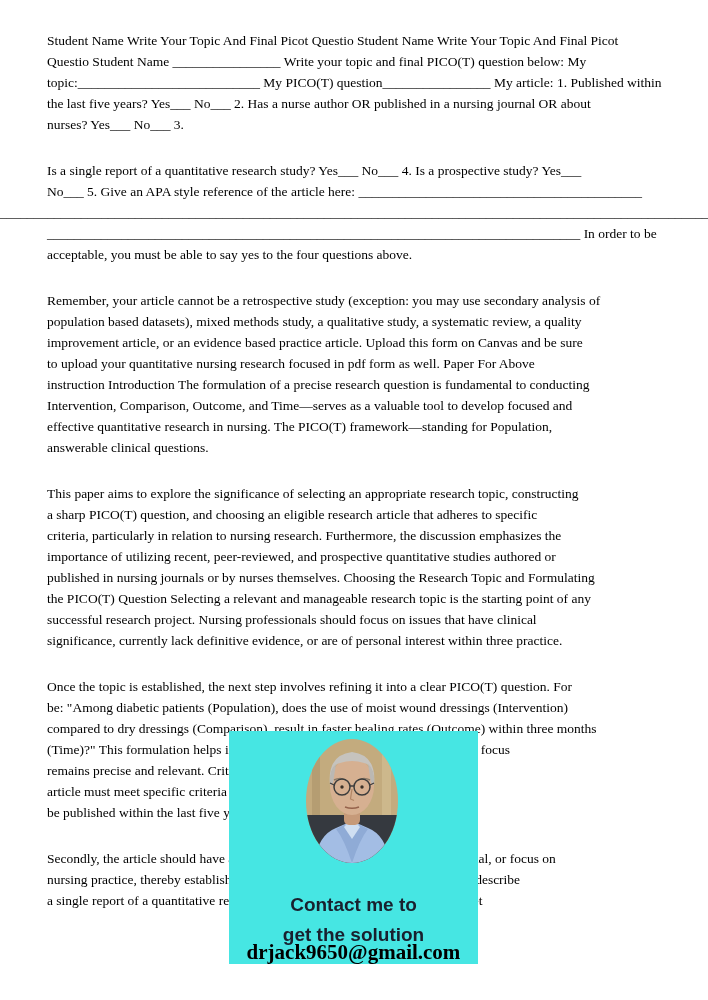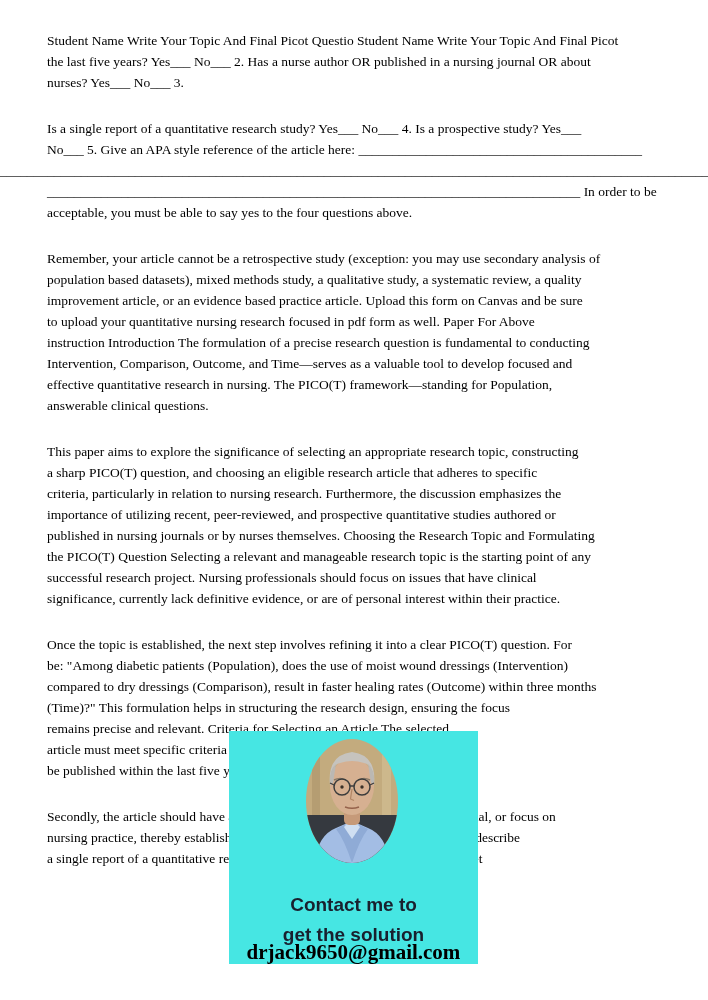--- a/index.html
+++ b/index.html
@@ -79,20 +79,22 @@
   }
 </style>
 </head>
 <body>
 
 <div class="page">
 
   <div class="doc">
     <div class="para">
         <div class="line">Student Name Write Your Topic And Final Picot Questio Student Name Write Your Topic And Final Picot</div>
+        <div class="line">Questio Student Name ________________ Write your topic and final PICO(T) question below: My</div>
+        <div class="line">topic:___________________________ My PICO(T) question________________ My article: 1. Published within</div>
         <div class="line">the last five years? Yes___ No___ 2. Has a nurse author OR published in a nursing journal OR about</div>
         <div class="line">nurses? Yes___ No___ 3.</div>
       </div>
     <div class="para">
         <div class="line">Is a single report of a quantitative research study? Yes___ No___ 4. Is a prospective study? Yes___</div>
         <div class="line">No___ 5. Give an APA style reference of the article here: __________________________________________</div>
         <div class="line bleed">______________________________________________________________________________________________________________</div>
         <div class="line">_______________________________________________________________________________ In order to be</div>
         <div class="line">acceptable, you must be able to say yes to the four questions above.</div>
       </div>
@@ -107,21 +109,21 @@
         <div class="line">answerable clinical questions.</div>
       </div>
     <div class="para">
         <div class="line">This paper aims to explore the significance of selecting an appropriate research topic, constructing</div>
         <div class="line">a sharp PICO(T) question, and choosing an eligible research article that adheres to specific</div>
         <div class="line">criteria, particularly in relation to nursing research. Furthermore, the discussion emphasizes the</div>
         <div class="line">importance of utilizing recent, peer-reviewed, and prospective quantitative studies authored or</div>
         <div class="line">published in nursing journals or by nurses themselves. Choosing the Research Topic and Formulating</div>
         <div class="line">the PICO(T) Question Selecting a relevant and manageable research topic is the starting point of any</div>
         <div class="line">successful research project. Nursing professionals should focus on issues that have clinical</div>
-        <div class="line">significance, currently lack definitive evidence, or are of personal interest within their practice.</div>
+        <div class="line">significance, currently lack definitive evidence, or are of personal interest within three practice.</div>
       </div>
     <div class="para">
         <div class="line">Once the topic is established, the next step involves refining it into a clear PICO(T) question. For</div>
         <div class="line">be: "Among diabetic patients (Population), does the use of moist wound dressings (Intervention)</div>
         <div class="line">compared to dry dressings (Comparison), result in faster healing rates (Outcome) within three months</div>
         <div class="line">(Time)?" This formulation helps in structuring the research design, ensuring the focus</div>
         <div class="line">remains precise and relevant. Criteria for Selecting an Article The selected</div>
         <div class="line">article must meet specific criteria to be considered appropriate. Firstly, it must</div>
         <div class="line">be published within the last five years to ensure currency of evidence.</div>
       </div>

